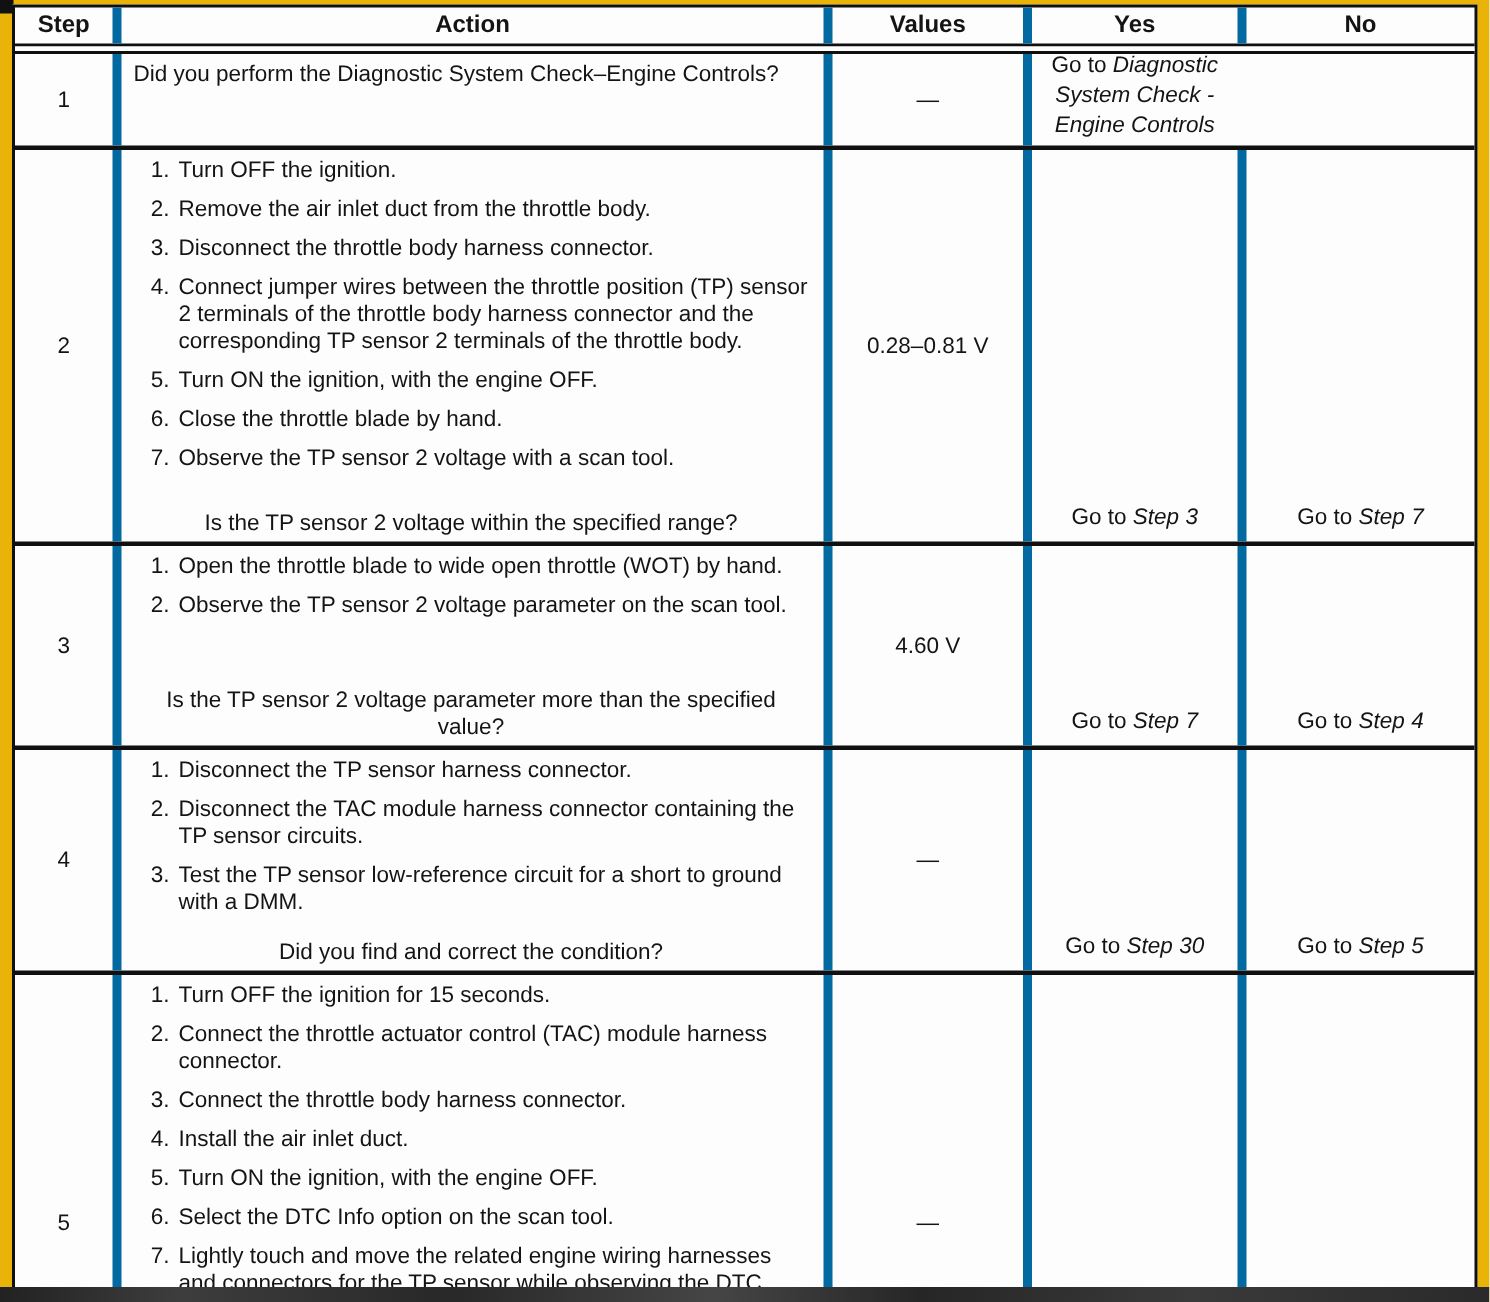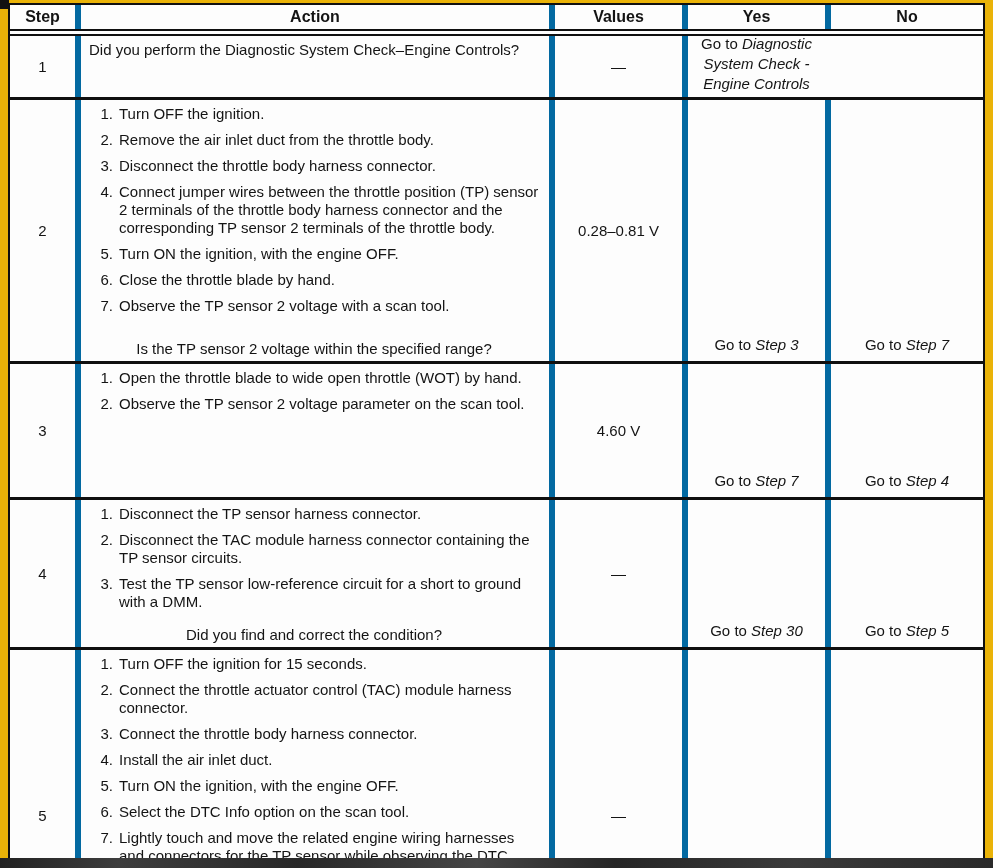--- a/index.html
+++ b/index.html
@@ -94,20 +94,21 @@
         </div>
       </div>
 
       <div class="row r3">
         <div class="cell step-cell">3</div>
         <div class="cell action-cell">
           <ol class="steps">
             <li>Open the throttle blade to wide open throttle (WOT) by hand.</li>
             <li>Observe the TP sensor 2 voltage parameter on the scan tool.</li>
           </ol>
+          <p class="question">Is the TP sensor 2 voltage parameter more than the specified value?</p>
         </div>
         <div class="cell values-cell">4.60 V</div>
         <div class="cell goto-cell bottom">
           <span class="goto"><span>Go to </span><i>Step 7</i></span>
         </div>
         <div class="cell goto-cell bottom">
           <span class="goto"><span>Go to </span><i>Step 4</i></span>
         </div>
       </div>
 

